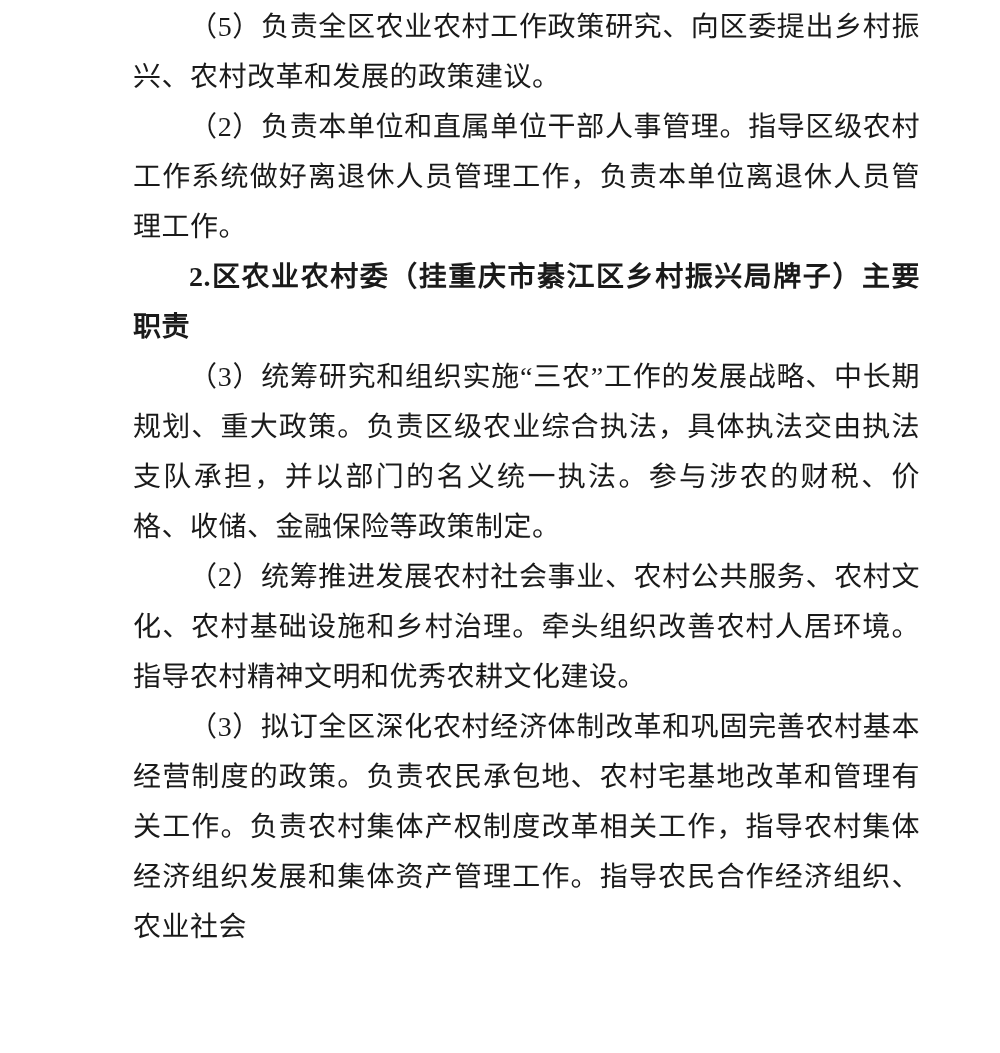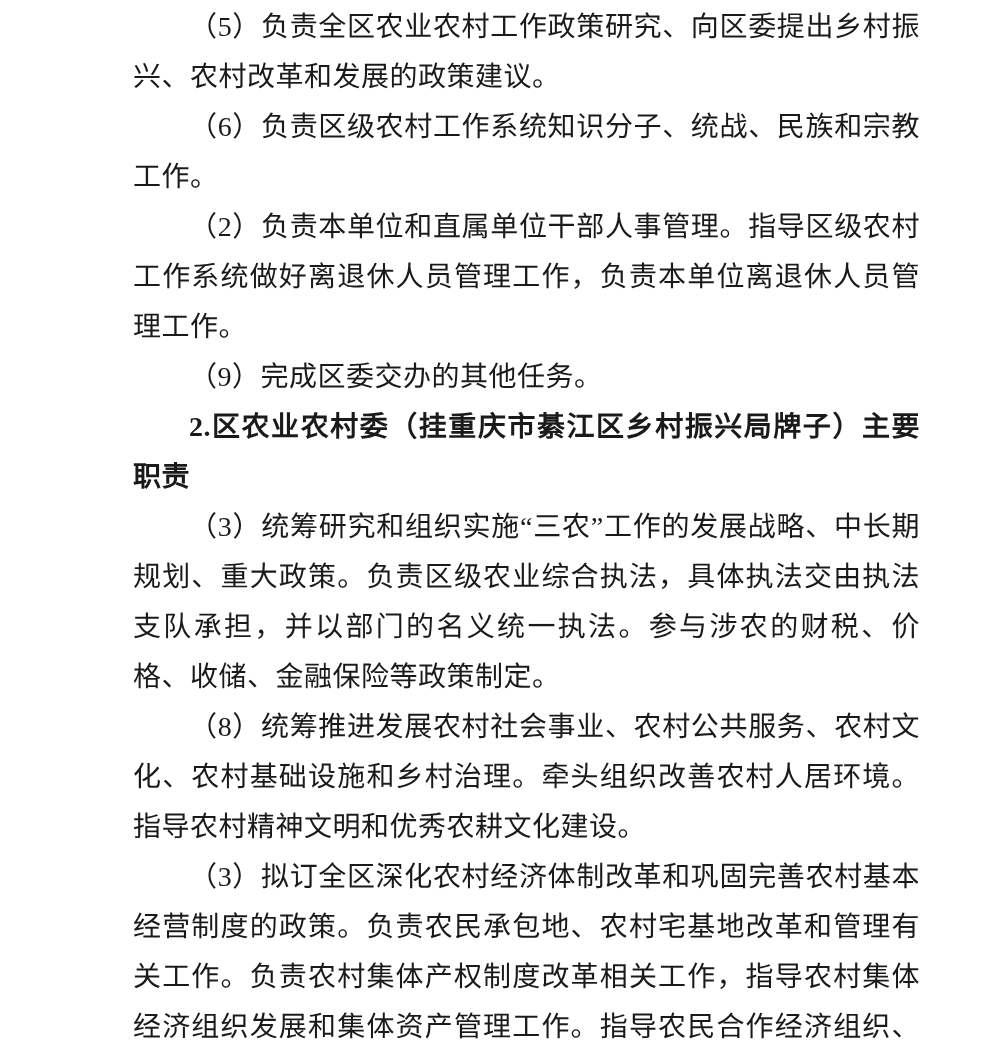--- a/index.html
+++ b/index.html
@@ -35,21 +35,19 @@
   .para.heading {
     font-weight: bold; 
   }
 </style>
 </head>
 <body>
 
 <div class="page">
   <div class="text-block">
       <p class="para">（5）负责全区农业农村工作政策研究、向区委提出乡村振兴、农村改革和发展的政策建议。</p>
-      <p class="para">（6）负责区级农村工作系统知识分子、统战、民族和宗教工作。</p>
       <p class="para">（2）负责本单位和直属单位干部人事管理。指导区级农村工作系统做好离退休人员管理工作，负责本单位离退休人员管理工作。</p>
-      <p class="para">（9）完成区委交办的其他任务。</p>
       <p class="para heading">2.区农业农村委（挂重庆市綦江区乡村振兴局牌子）主要职责</p>
       <p class="para">（3）统筹研究和组织实施“三农”工作的发展战略、中长期规划、重大政策。负责区级农业综合执法，具体执法交由执法支队承担，并以部门的名义统一执法。参与涉农的财税、价格、收储、金融保险等政策制定。</p>
-      <p class="para">（8）统筹推进发展农村社会事业、农村公共服务、农村文化、农村基础设施和乡村治理。牵头组织改善农村人居环境。指导农村精神文明和优秀农耕文化建设。</p>
+      <p class="para">（2）统筹推进发展农村社会事业、农村公共服务、农村文化、农村基础设施和乡村治理。牵头组织改善农村人居环境。指导农村精神文明和优秀农耕文化建设。</p>
       <p class="para">（3）拟订全区深化农村经济体制改革和巩固完善农村基本经营制度的政策。负责农民承包地、农村宅基地改革和管理有关工作。负责农村集体产权制度改革相关工作，指导农村集体经济组织发展和集体资产管理工作。指导农民合作经济组织、农业社会</p>
     </div>
 </div>
 
 </body></html>

